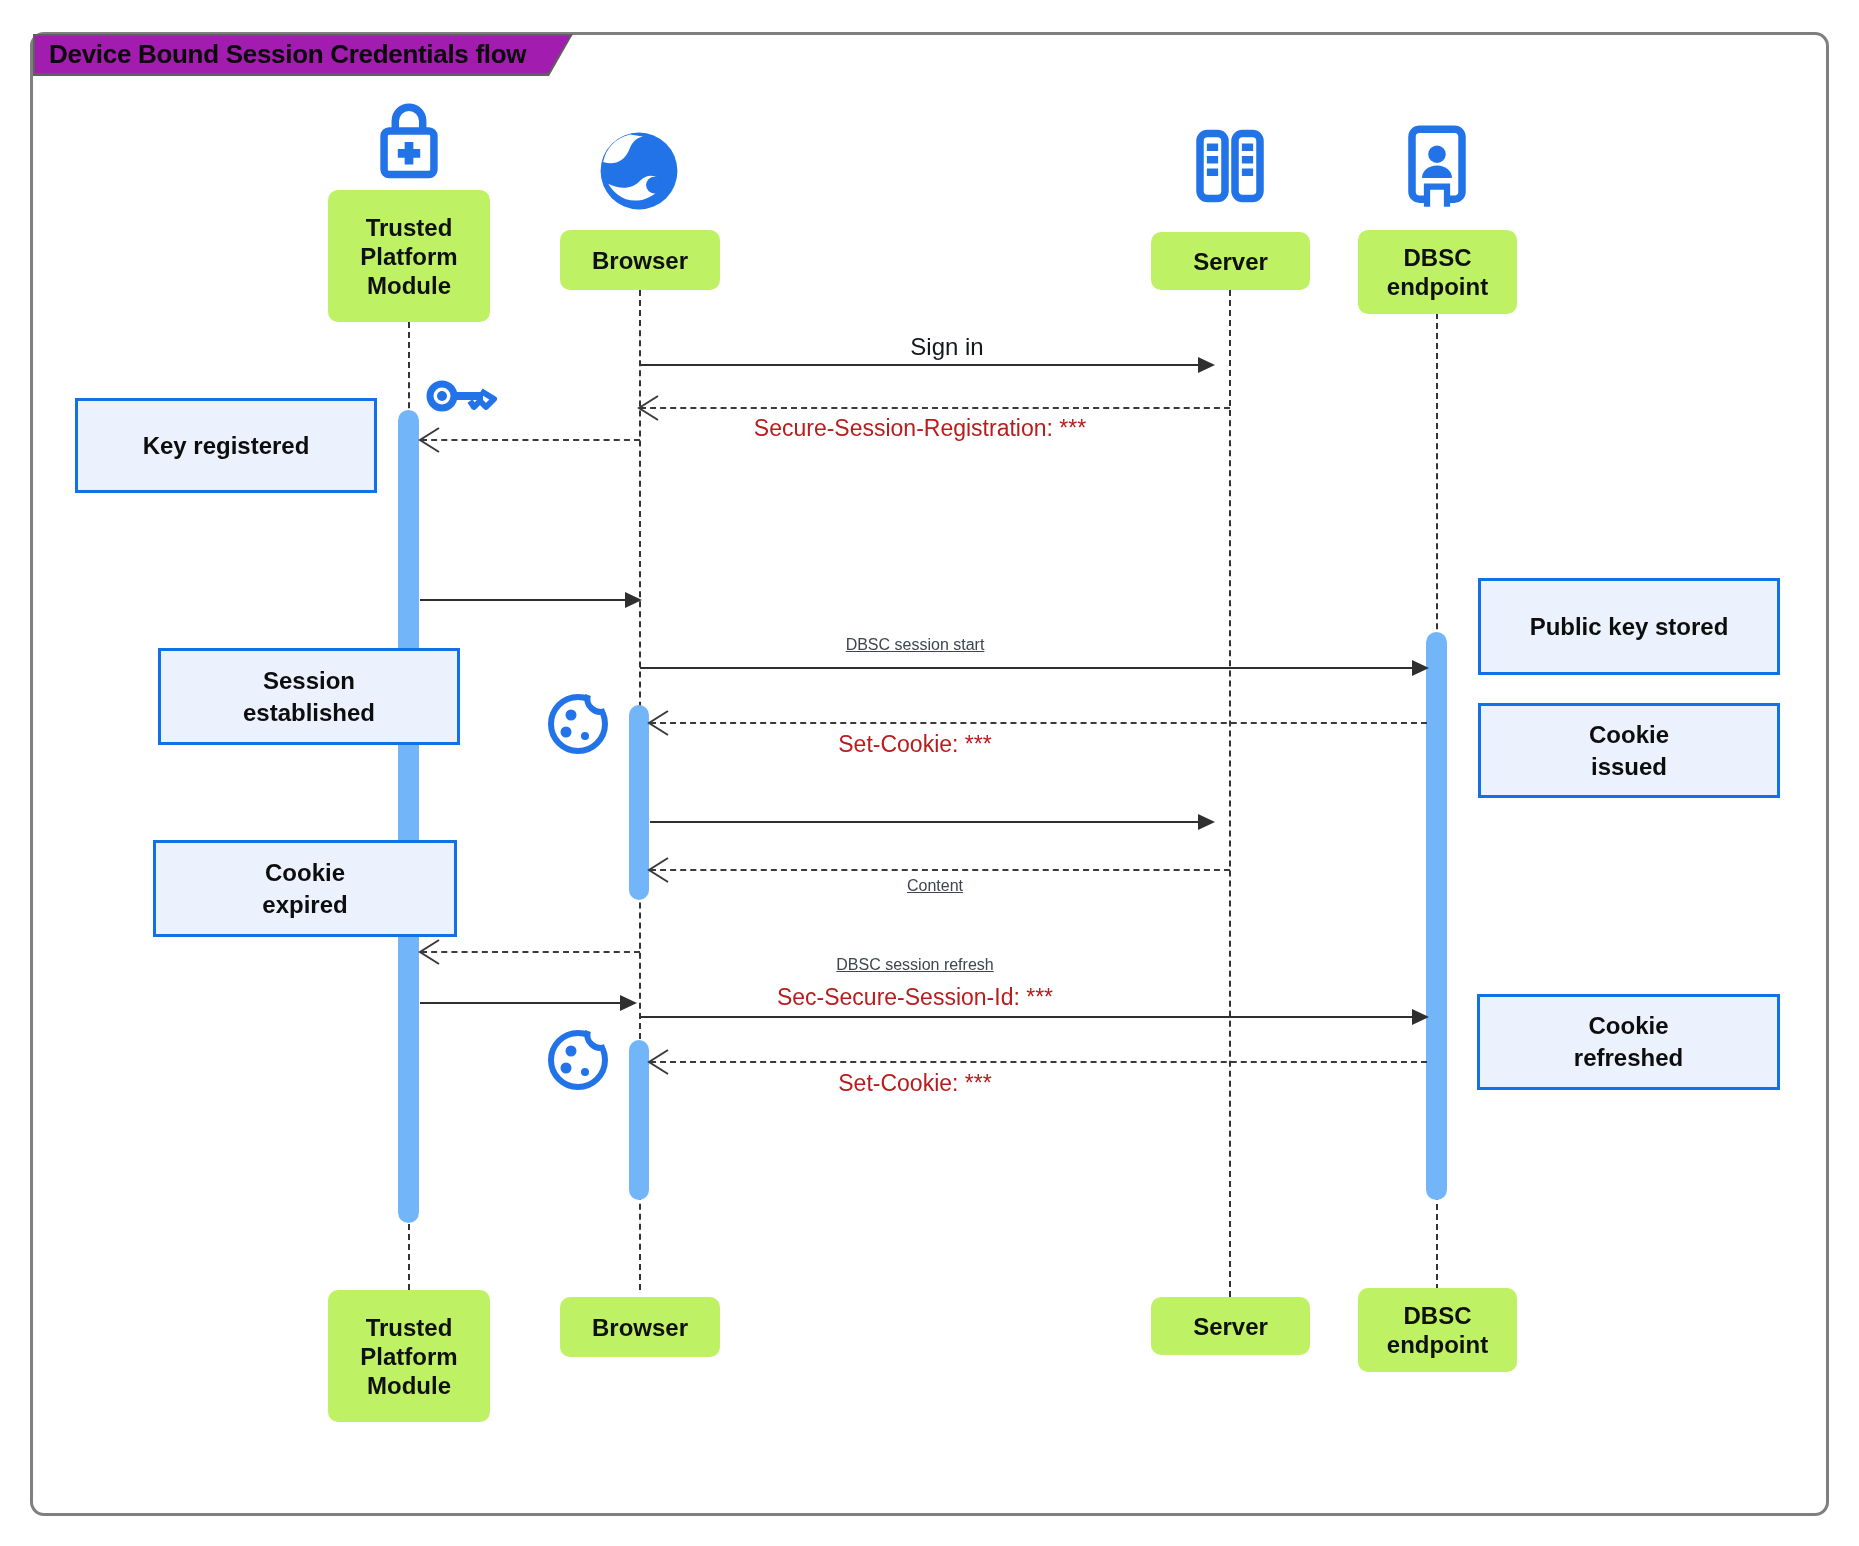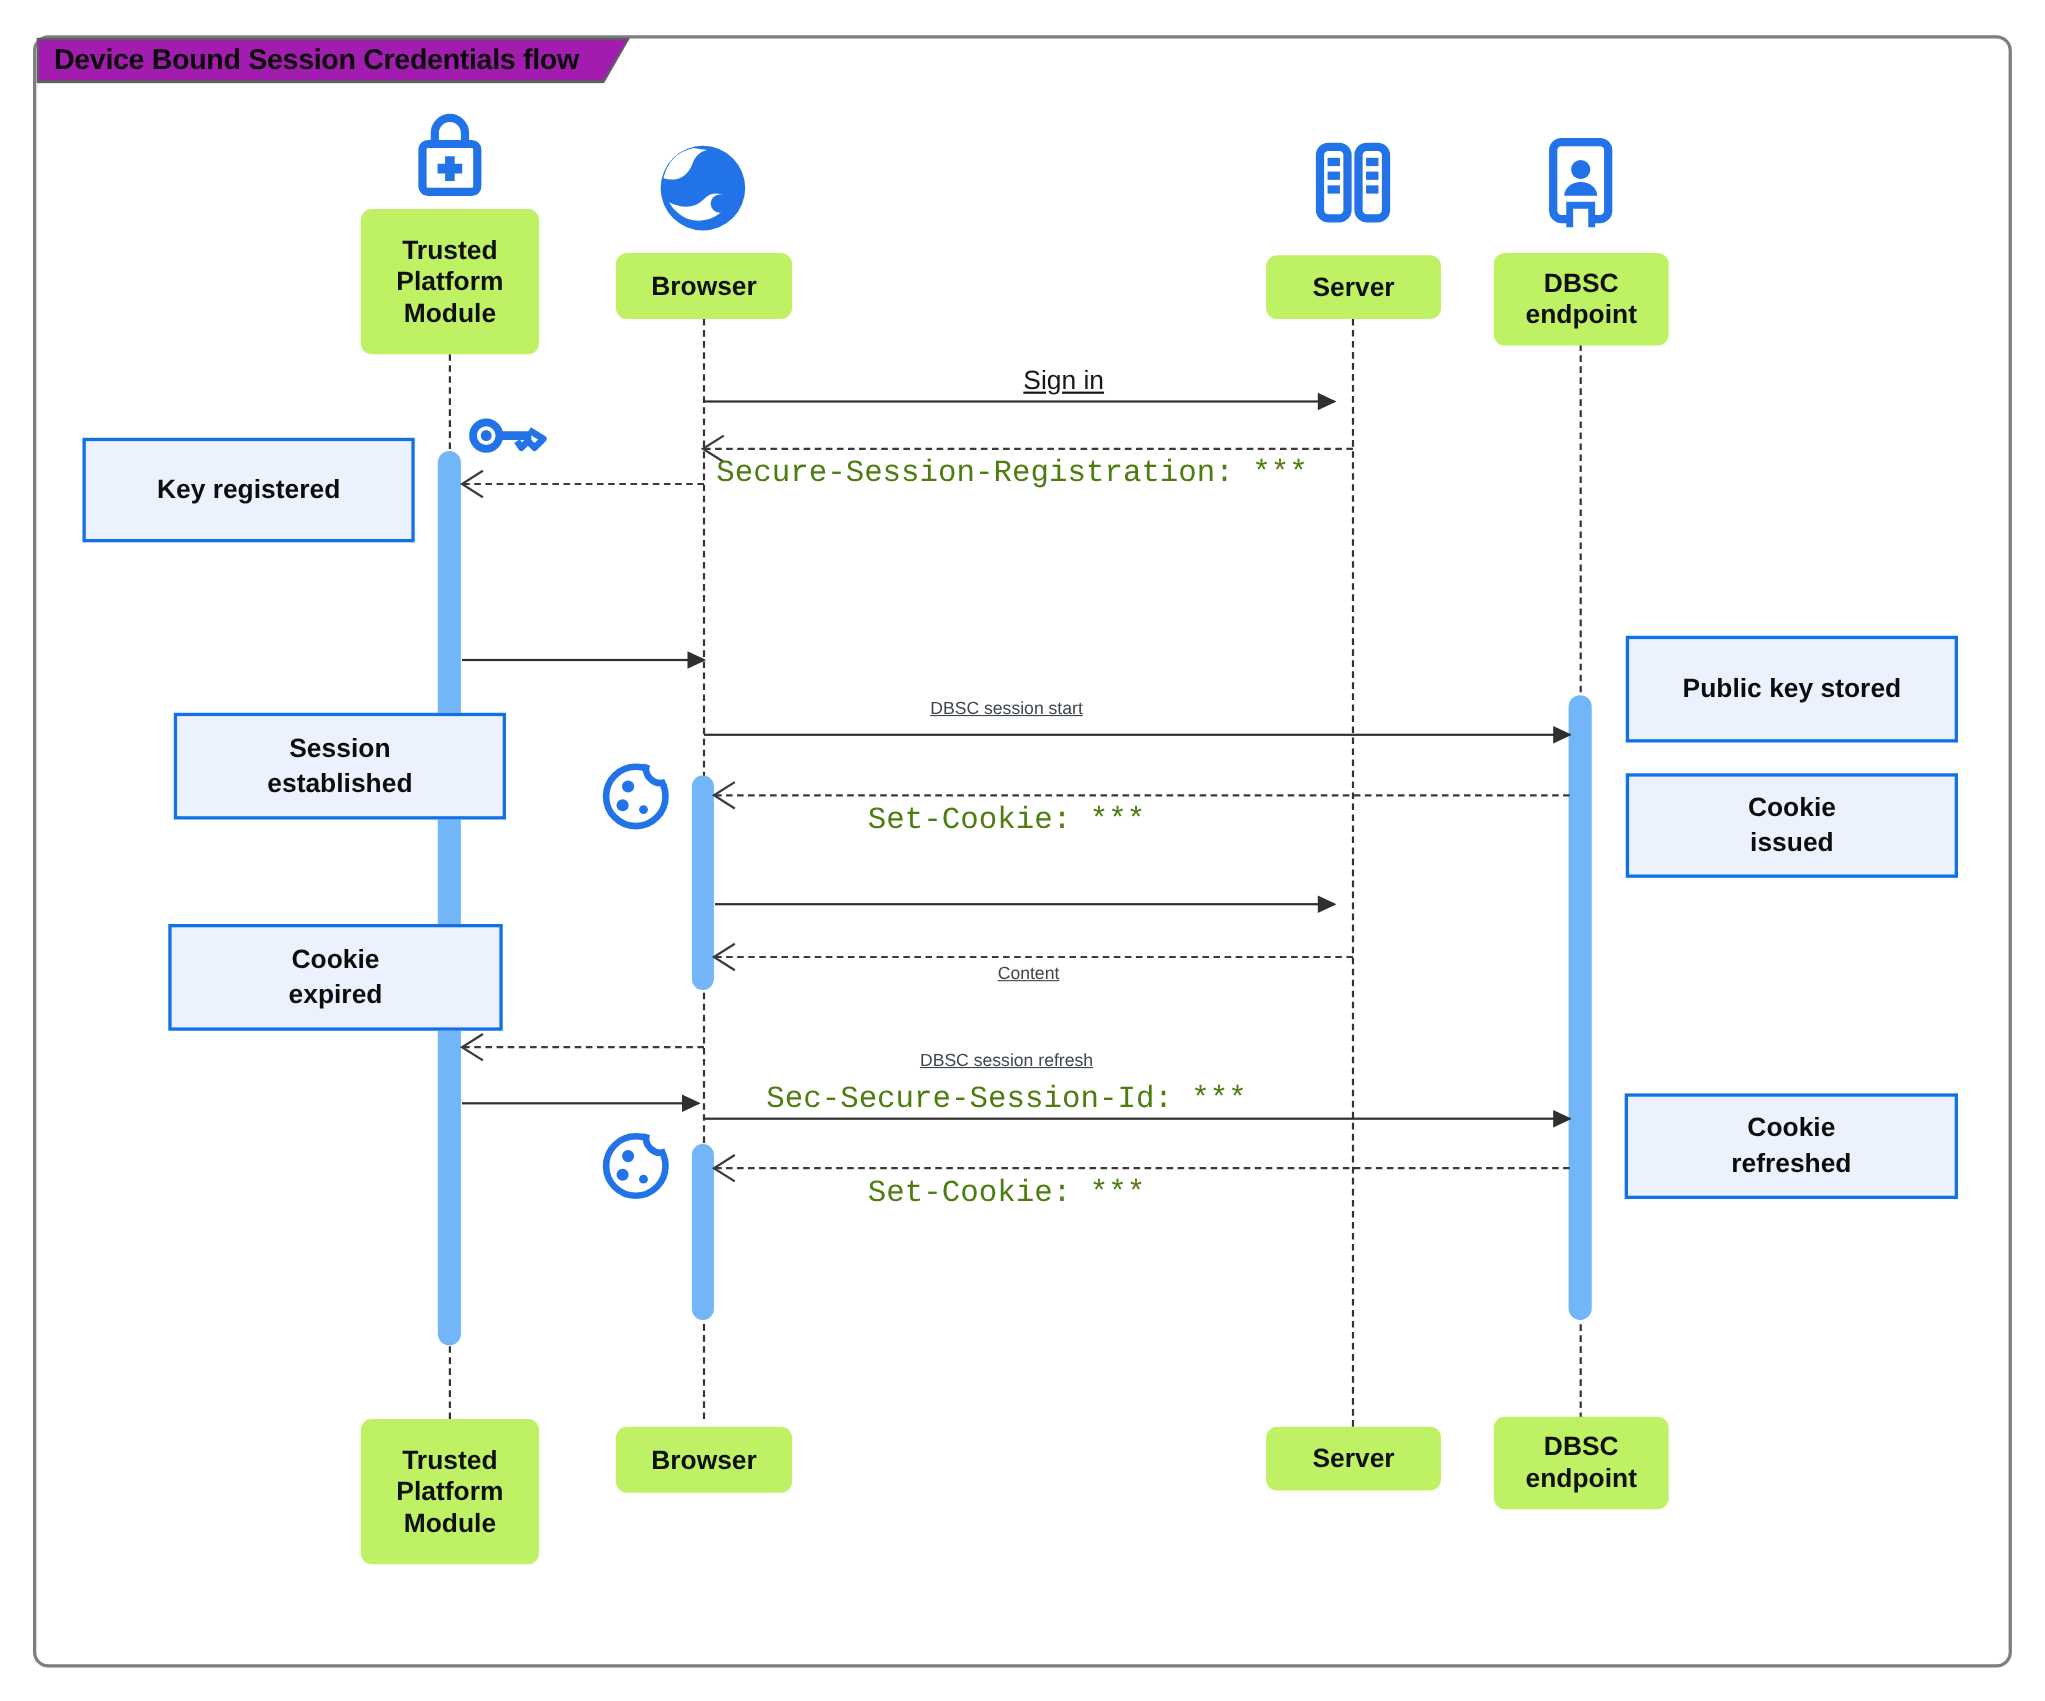--- a/index.html
+++ b/index.html
@@ -31,22 +31,22 @@
   .msg{position:absolute;height:0;z-index:4;}
   .msg.solid{border-top:2px solid #2f2f2f;}
   .msg.dashed{border-top:2px dashed #3a3a3a;}
   .head-right{position:absolute;right:-2px;top:-9px;width:0;height:0;
               border-top:8px solid transparent;border-bottom:8px solid transparent;
               border-left:17px solid #2f2f2f;}
   .chev-left{position:absolute;left:-4px;top:-16px;}
   .mlabel{position:absolute;text-align:center;z-index:5;}
   .mlabel.sans{font-size:16px;color:#3e454d;text-decoration:underline;}
   .mlabel.sans-dark{font-size:24px;color:#15181b;}
-  .mlabel.mono{font-family:Liberation Mono, monospace;
-               font-size:28px;color:#4d7c0f;}
+  .mlabel.mono{font-family:Liberation Sans, sans-serif;
+               font-size:23px;color:#b91c1c;}
   svg{display:block;}
 </style>
 </head>
 <body>
 
 <div class="diagram">
 
   <div class="frame"></div>
 
   <div class="title-tab">
@@ -142,21 +142,21 @@
 Platform
 Module</div>
   <div class="pbox" style="left:560px;top:1297px;width:160px;height:60px;">Browser</div>
   <div class="pbox" style="left:1151px;top:1297px;width:159px;height:58px;">Server</div>
   <div class="pbox" style="left:1358px;top:1288px;width:159px;height:84px;">DBSC
 endpoint</div>
 
   <div class="msg solid" style="left:640px;top:364px;width:573px;">
     <span class="head-right"></span>
   </div>
-  <div class="mlabel sans-dark" style="left:672px;top:333px;width:590px;text-decoration:underline;">Sign in</div>
+  <div class="mlabel sans-dark" style="left:652px;top:333px;width:590px;">Sign in</div>
 
   <div class="msg dashed" style="left:640px;top:407px;width:590px;">
     <span class="chev-left">
       <svg width="26" height="30" viewBox="0 0 26 30">
           <polyline points="22,3 3,15 22,27" fill="none" stroke="#3a3a3a" stroke-width="2"></polyline>
         </svg>
     </span>
   </div>
   <div class="mlabel mono" style="left:640px;top:415px;width:560px;">Secure-Session-Registration: ***</div>
 

